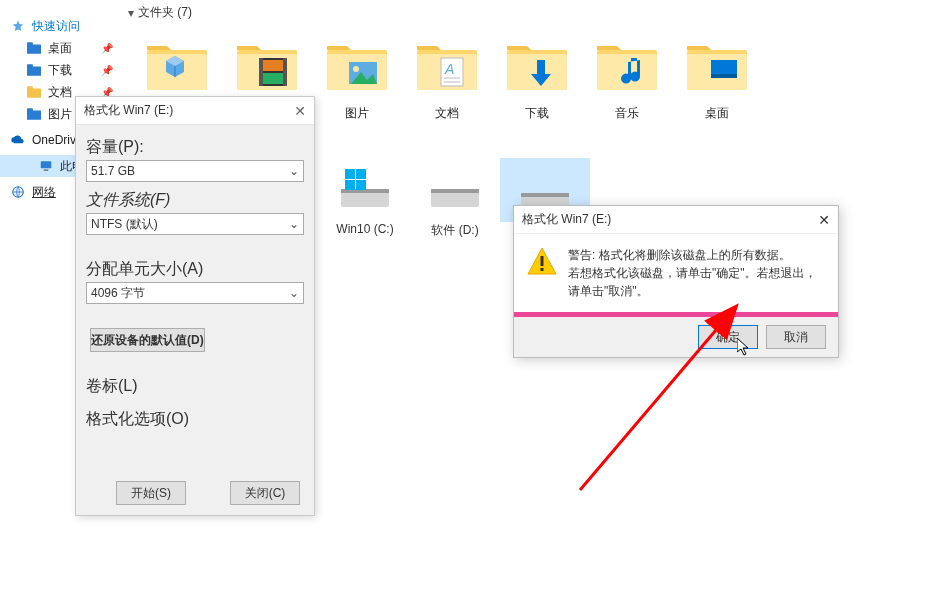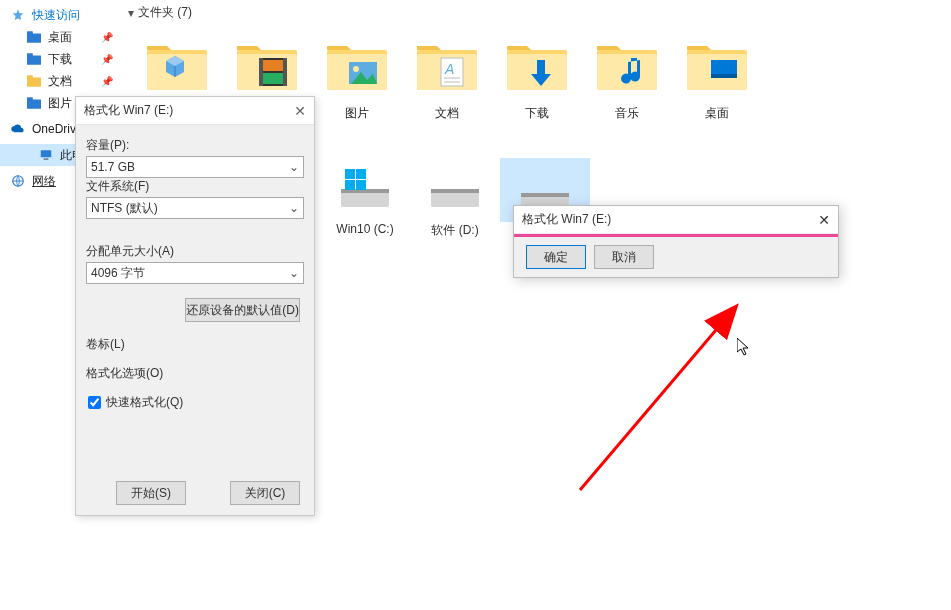--- a/index.html
+++ b/index.html
@@ -1,19 +1,19 @@
 <!DOCTYPE html>
 <html><head>
   <meta charset="utf-8">
   <style>
     * { margin: 0; padding: 0; box-sizing: border-box; font-family: "Microsoft YaHei", "Segoe UI", Tahoma, sans-serif; }
     body { width: 951px; height: 610px; background: #fff; font-size: 12px; color: #333; overflow: hidden; position: relative; }
 
     
-    .sidebar { position: absolute; left: 0; top: 0; width: 120px; height: 555px; background: #fff; padding-top: 4px; }
+    .sidebar { position: absolute; left: 0; top: 11px; width: 120px; height: 555px; background: #fff; padding-top: 4px; }
     .nav-item { display: flex; align-items: center; padding: 3px 6px 3px 10px; cursor: pointer; height: 22px; }
     .nav-item.selected { background: #cce8ff; }
     .nav-item .pin { margin-left: auto; color: #888; font-size: 10px; }
     .nav-item .icon { width: 16px; height: 16px; margin-right: 6px; display: inline-flex; align-items: center; justify-content: center; }
     .nav-item .label { color: #222; }
     .nav-header .label { color: #0078d7; }
     .sub { padding-left: 26px; }
 
     
     .content { position: absolute; left: 120px; top: 0; right: 0; height: 610px; background: #fff; }
@@ -34,40 +34,40 @@
     .drive-item { width: 90px; text-align: center; margin: 0 0 18px 0; cursor: pointer; }
     .drive-item .thumb { width: 70px; height: 60px; margin: 0 auto 4px; display: flex; align-items: center; justify-content: center; }
     .drive-item .lbl { font-size: 12px; }
 
     
     .format-dialog { position: absolute; left: 75px; top: 96px; width: 240px; height: 420px; background: #f0f0f0; border: 1px solid #c8c8c8; box-shadow: 2px 2px 8px rgba(0,0,0,.15); }
     .format-dialog .titlebar { height: 28px; background: #fff; display: flex; align-items: center; padding: 0 8px; border-bottom: 1px solid #e5e5e5; }
     .format-dialog .titlebar .title { flex: 1; color: #333; font-size: 12px; }
     .format-dialog .titlebar .close { color: #666; cursor: pointer; font-size: 14px; }
     .format-dialog .body { padding: 8px 10px; }
-    .fd-label { font-size: 12px; color: #333; margin: 4px 0 2px; }
+    .fd-label { font-size: 16px; color: #333; margin: 4px 0 2px; }
     .fd-select, .fd-input { width: 100%; height: 22px; border: 1px solid #aaa; background: #fff; font-size: 12px; padding: 0 4px; display: flex; align-items: center; justify-content: space-between; cursor: pointer; }
     .fd-select .chev-dn { color: #555; }
     .fd-input { cursor: text; }
-    .fd-button-row { display: flex; justify-content: flex-end; margin: 14px 0; }
+    .fd-button-row { display: flex; justify-content: flex-start; margin: 24px 0; font-weight: bold; }
     .fd-btn { min-width: 110px; height: 24px; border: 1px solid #adadad; background: #e1e1e1; font-size: 12px; display: inline-flex; align-items: center; justify-content: center; cursor: pointer; margin: 0 4px; }
     .fd-checkbox { display: flex; align-items: center; margin: 6px 0; font-size: 12px; }
     .fd-checkbox input { margin-right: 5px; }
     .fd-footer { position: absolute; bottom: 10px; right: 10px; display: flex; }
     .fd-footer .fd-btn { min-width: 70px; margin-left: 40px; }
 
     
     .confirm-dialog { position: absolute; left: 513px; top: 205px; width: 326px; background: #fff; border: 1px solid #bbb; box-shadow: 2px 2px 12px rgba(0,0,0,.2); }
     .confirm-dialog .titlebar { height: 28px; display: flex; align-items: center; padding: 0 8px; background: #fff; border-bottom: 1px solid #eee; }
     .confirm-dialog .titlebar .title { flex: 1; font-size: 12px; }
     .confirm-dialog .titlebar .close { color: #333; cursor: pointer; font-size: 14px; }
     .confirm-dialog .body { padding: 12px; display: flex; }
     .confirm-dialog .warn-icon { width: 32px; height: 32px; margin-right: 10px; flex-shrink: 0; }
     .confirm-dialog .msg { font-size: 12px; line-height: 1.5; color: #333; }
-    .confirm-dialog .footer { background: #f0f0f0; padding: 8px; display: flex; border-top: 3px solid #ec4899; }
+    .confirm-dialog .footer { background: #f0f0f0; padding: 8px; display: flex; justify-content: flex-end; border-top: 5px solid #ec4899; }
     .confirm-dialog .footer .fd-btn { min-width: 60px; }
     .confirm-dialog .footer .fd-btn.primary { border-color: #0078d7; }
 
     
     .arrow { position: absolute; pointer-events: none; }
 
     
     .cursor { position: absolute; left: 737px; top: 338px; pointer-events: none; }
   </style>
 </head>
@@ -310,58 +310,65 @@
     <span class="title">格式化 Win7 (E:)</span>
     <span class="close">✕</span>
   </div>
   <div class="body">
     <div class="fd-label">容量(P):</div>
     <div class="fd-select">
       <span>51.7 GB</span>
       <span class="chev-dn">⌄</span>
     </div>
 
-    <div class="fd-label" style="margin-top:0;">文件系统(F)</div>
+    <div class="fd-label" style="margin-top:8px;font-style:italic;">文件系统(F)</div>
     <div class="fd-select">
       <span>NTFS (默认)</span>
       <span class="chev-dn">⌄</span>
     </div>
 
     <div class="fd-label" style="margin-top:24px;">分配单元大小(A)</div>
     <div class="fd-select">
       <span>4096 字节</span>
       <span class="chev-dn">⌄</span>
     </div>
 
     <div class="fd-button-row">
       <div class="fd-btn">还原设备的默认值(D)</div>
     </div>
 
     <div class="fd-label">卷标(L)</div>
 
     <div style="margin-top:12px;">
       <div class="fd-label">格式化选项(O)</div>
-      <div style="padding:4px 2px 30px;">
-        <label class="fd-checkbox">
-          <input type="checkbox" checked="" style="">
-          <span>快速格式化(Q)</span>
-        </label>
-      </div>
     </div>
   </div>
   <div class="fd-footer">
     <div class="fd-btn">开始(S)</div>
     <div class="fd-btn">关闭(C)</div>
   </div>
 </div>
 
 <div class="confirm-dialog">
   <div class="titlebar">
     <span class="title">格式化 Win7 (E:)</span>
     <span class="close">✕</span>
+  </div>
+  <div class="body">
+    <div class="warn-icon">
+      <svg width="32" height="32" viewBox="0 0 32 32">
+          <polygon points="16,2 30,28 2,28" fill="#ffcc00" stroke="#e6a800"></polygon>
+          <rect x="14.5" y="10" width="3" height="10" fill="#333"></rect>
+          <rect x="14.5" y="22" width="3" height="3" fill="#333"></rect>
+        </svg>
+    </div>
+    <div class="msg">
+      <div>警告: 格式化将删除该磁盘上的所有数据。</div>
+      <div>若想格式化该磁盘，请单击"确定"。若想退出，请单击"取消"。</div>
+    </div>
   </div>
   <div class="footer">
     <div class="fd-btn primary">确定</div>
     <div class="fd-btn">取消</div>
   </div>
 </div>
 
 <svg class="arrow" width="951" height="610" style="left:0;top:0">
   <defs>
       <marker id="ah" markerWidth="12" markerHeight="12" refX="9" refY="5" orient="auto">

